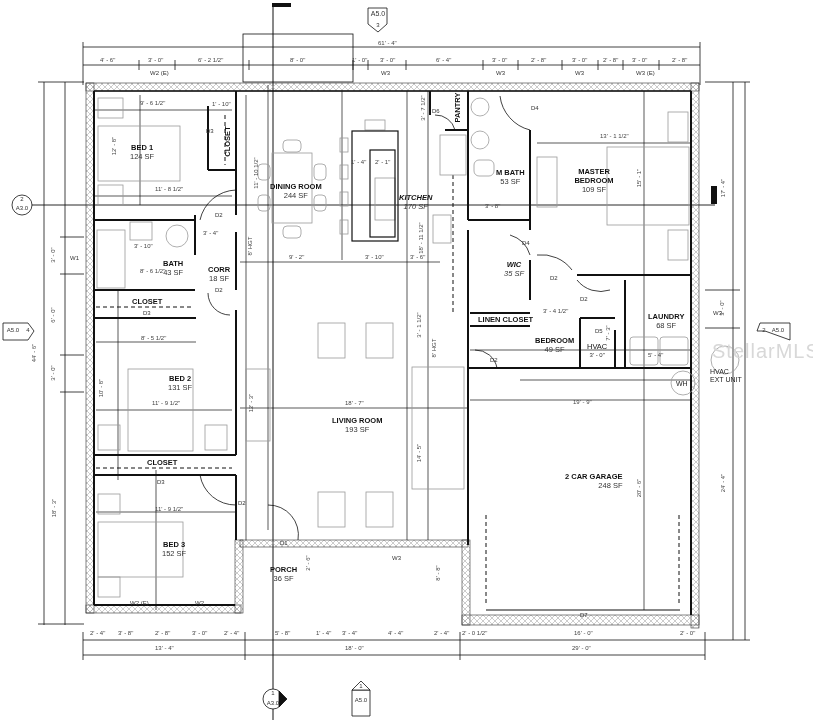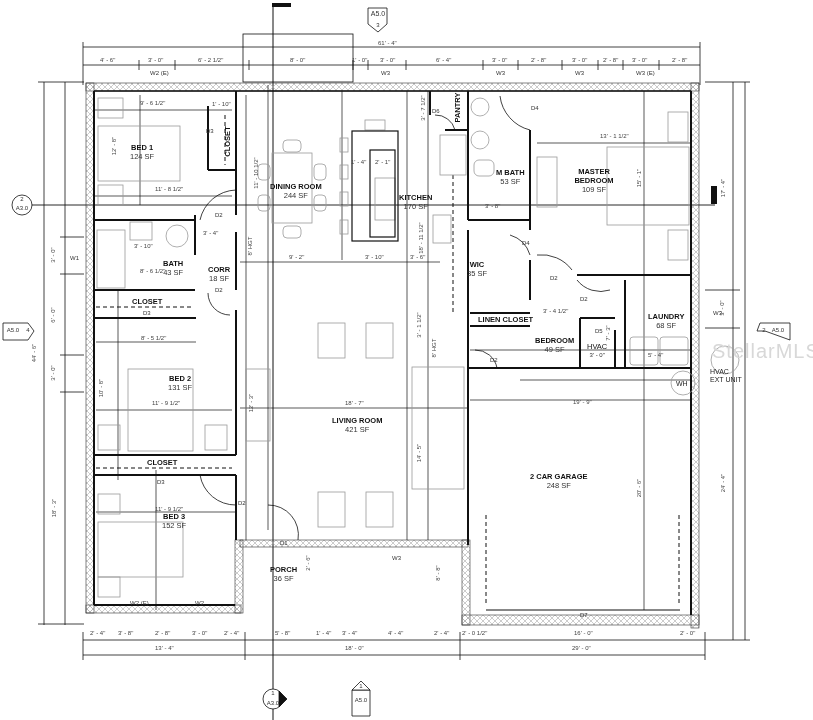--- a/index.html
+++ b/index.html
@@ -258,36 +258,36 @@
   <span class="nm">CORR</span>
   <span class="sf">18 SF</span>
 </div>
 <div class="room" style="left:212px;top:137px;transform:rotate(-90deg);">
   <span class="nm">CLOSET</span>
 </div>
 <div class="room" style="left:270px;top:182px;">
   <span class="nm">DINING ROOM</span>
   <span class="sf">244 SF</span>
 </div>
-<div class="room" style="left:399px;top:193px;">
+<div class="room" style="left:399px;top:193px;font-style:italic;">
   <span class="nm">KITCHEN</span>
   <span class="sf">170 SF</span>
 </div>
 <div class="room" style="left:442px;top:103px;transform:rotate(-90deg);">
   <span class="nm">PANTRY</span>
 </div>
 <div class="room" style="left:496px;top:168px;">
   <span class="nm">M BATH</span>
   <span class="sf">53 SF</span>
 </div>
 <div class="room" style="left:569px;top:167px;width:50px;white-space:normal;">
   <span class="nm">MASTER BEDROOM</span>
   <span class="sf">109 SF</span>
 </div>
-<div class="room" style="left:467px;top:260px;">
+<div class="room" style="left:504px;top:260px;font-style:italic;">
   <span class="nm">WIC</span>
   <span class="sf">35 SF</span>
 </div>
 <div class="room" style="left:132px;top:297px;">
   <span class="nm">CLOSET</span>
 </div>
 <div class="room" style="left:168px;top:374px;">
   <span class="nm">BED 2</span>
   <span class="sf">131 SF</span>
 </div>
@@ -301,34 +301,34 @@
 <div class="room" style="left:587px;top:342px;">
   <span class="nm" style="font-weight:normal">HVAC</span>
   <span class="sf" style="font-size:6px">3' - 0"</span>
 </div>
 <div class="room" style="left:648px;top:312px;">
   <span class="nm">LAUNDRY</span>
   <span class="sf">68 SF</span>
 </div>
 <div class="room" style="left:332px;top:416px;">
   <span class="nm">LIVING ROOM</span>
-  <span class="sf">421 SF</span>
+  <span class="sf">193 SF</span>
 </div>
 <div class="room" style="left:147px;top:458px;">
   <span class="nm">CLOSET</span>
 </div>
-<div class="room" style="left:162px;top:512px;">
+<div class="room" style="left:162px;top:540px;">
   <span class="nm">BED 3</span>
   <span class="sf">152 SF</span>
 </div>
 <div class="room" style="left:270px;top:565px;">
   <span class="nm">PORCH</span>
   <span class="sf">36 SF</span>
 </div>
-<div class="room" style="left:530px;top:472px;">
+<div class="room" style="left:565px;top:472px;text-align:right;">
   <span class="nm">2 CAR GARAGE</span>
   <span class="sf">248 SF</span>
 </div>
 
 <div class="lbl" style="left:676px;top:380px;">WH</div>
 <div class="lbl" style="left:710px;top:368px;">HVAC</div>
 <div class="lbl" style="left:710px;top:376px;">EXT UNIT</div>
 
 <div class="dim" style="left:378px;top:40px;">61' - 4"</div>
 <div class="dim" style="left:100px;top:57px;">4' - 6"</div>

